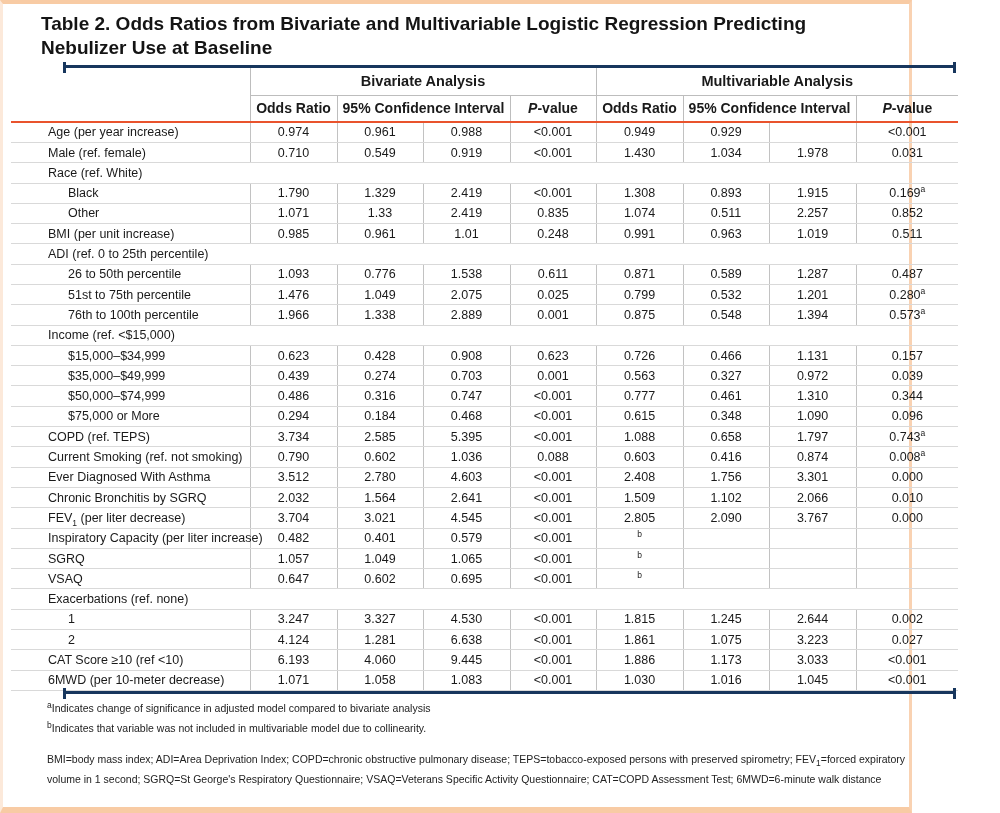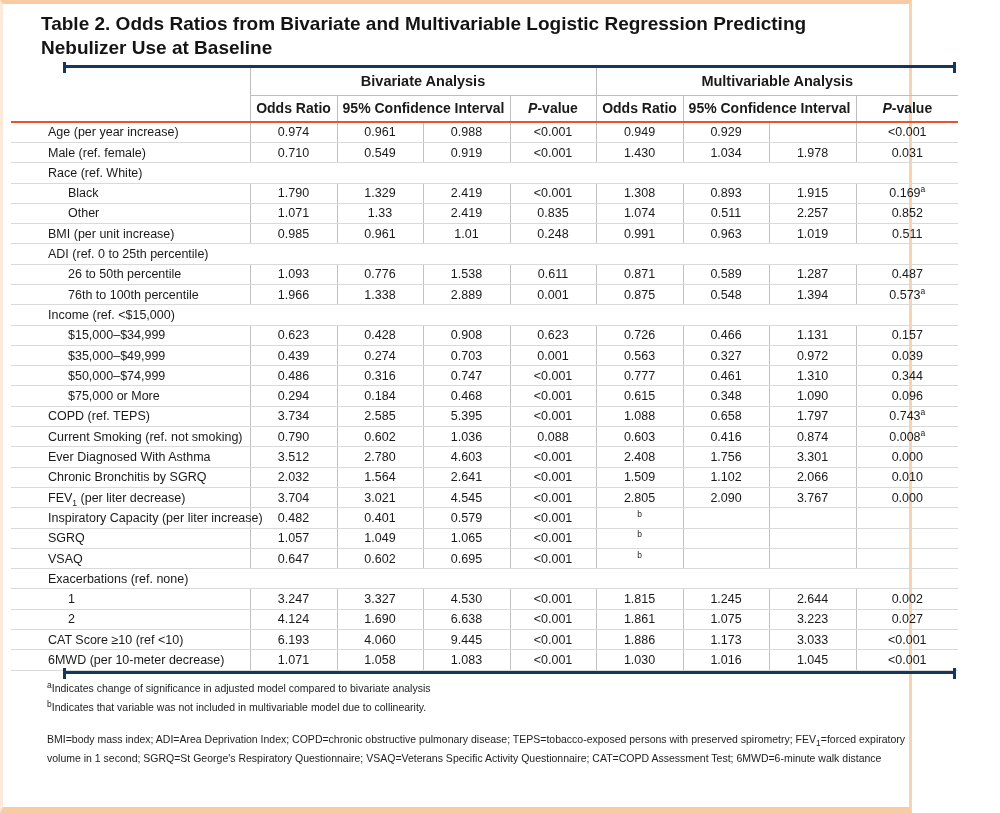--- a/index.html
+++ b/index.html
@@ -149,20 +149,31 @@
           <td class="data">1.093</td>
           <td class="data">0.776</td>
           <td class="data">1.538</td>
           <td class="data">0.611</td>
           <td class="data">0.871</td>
           <td class="data">0.589</td>
           <td class="data">1.287</td>
           <td class="data">0.487</td>
         </tr>
         <tr>
+          <td class="label sub"><span class="note">51st to 75th percentile</span></td>
+          <td class="data">1.476</td>
+          <td class="data">1.049</td>
+          <td class="data">2.075</td>
+          <td class="data">0.025</td>
+          <td class="data">0.799</td>
+          <td class="data">0.532</td>
+          <td class="data">1.201</td>
+          <td class="data">0.280<sup>a</sup></td>
+        </tr>
+        <tr>
           <td class="label sub"><span class="note">76th to 100th percentile</span></td>
           <td class="data">1.966</td>
           <td class="data">1.338</td>
           <td class="data">2.889</td>
           <td class="data">0.001</td>
           <td class="data">0.875</td>
           <td class="data">0.548</td>
           <td class="data">1.394</td>
           <td class="data">0.573<sup>a</sup></td>
         </tr>
@@ -311,21 +322,21 @@
           <td class="data">4.530</td>
           <td class="data">&lt;0.001</td>
           <td class="data">1.815</td>
           <td class="data">1.245</td>
           <td class="data">2.644</td>
           <td class="data">0.002</td>
         </tr>
         <tr>
           <td class="label sub"><span class="note">2</span></td>
           <td class="data">4.124</td>
-          <td class="data">1.690</td>
+          <td class="data">1.281</td>
           <td class="data">6.638</td>
           <td class="data">&lt;0.001</td>
           <td class="data">1.861</td>
           <td class="data">1.075</td>
           <td class="data">3.223</td>
           <td class="data">0.027</td>
         </tr>
         <tr>
           <td class="label main"><span class="lbl">CAT Score ≥10</span> <span class="note">(ref &lt;10)</span></td>
           <td class="data">6.193</td>

